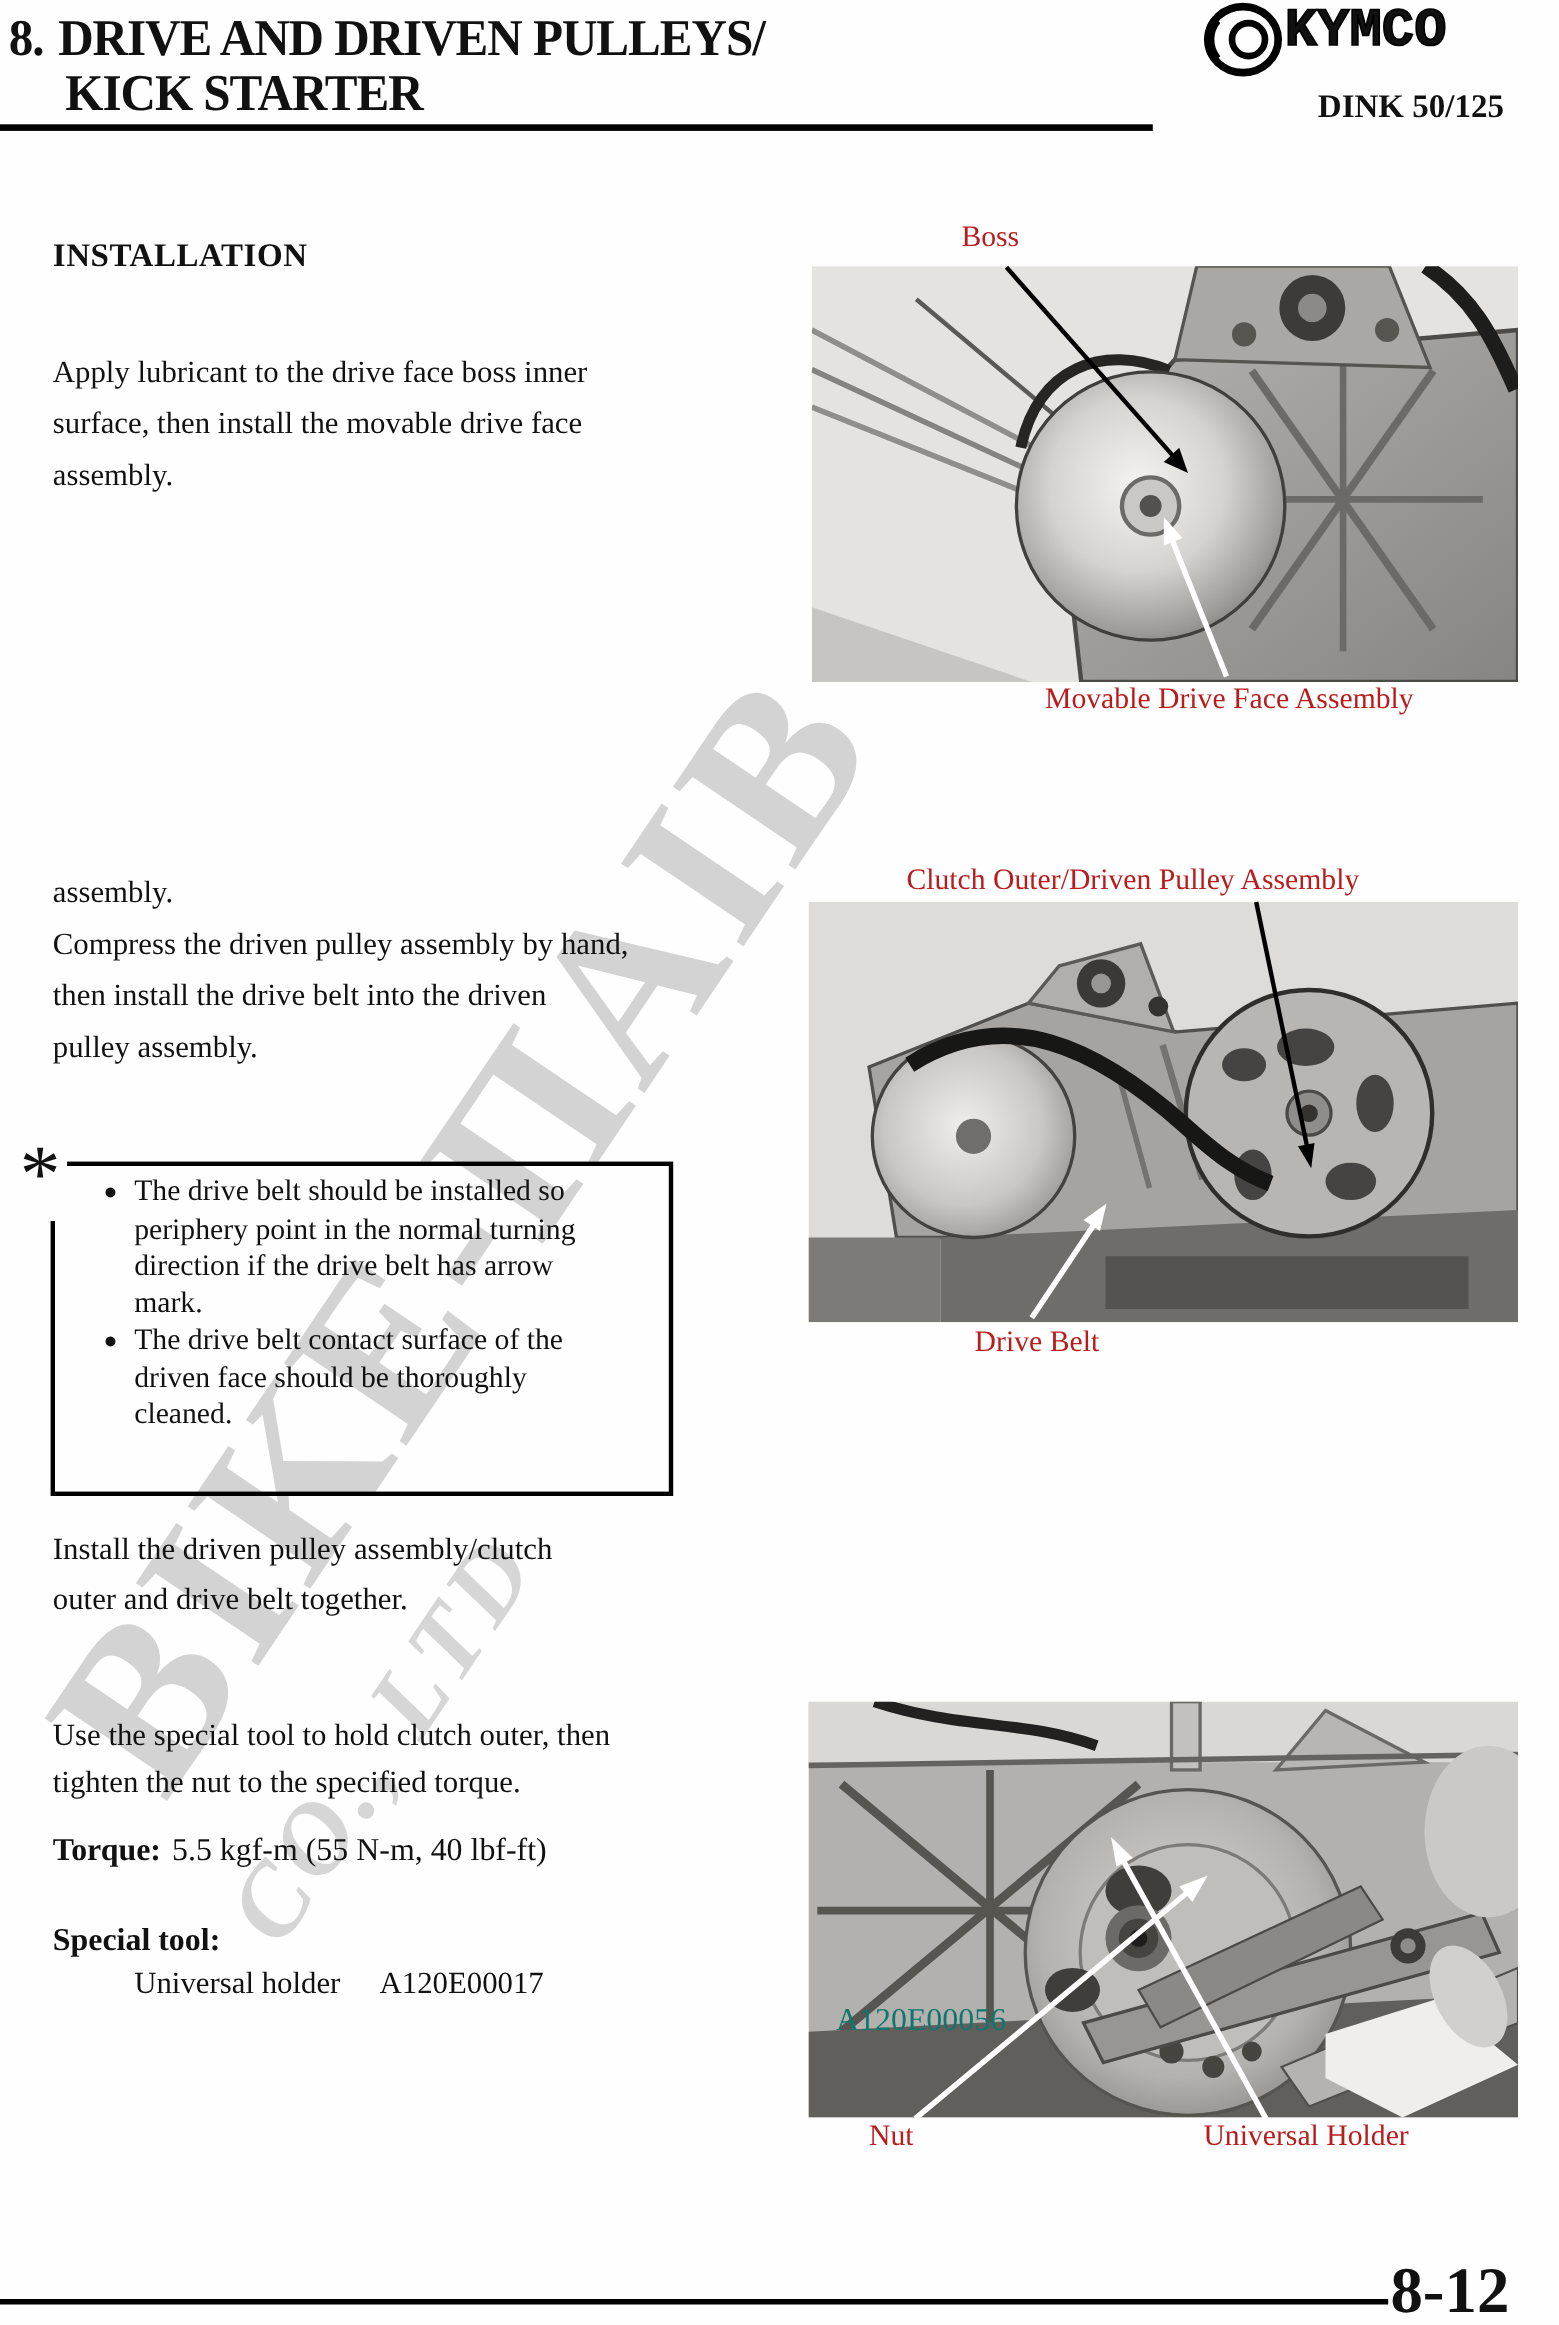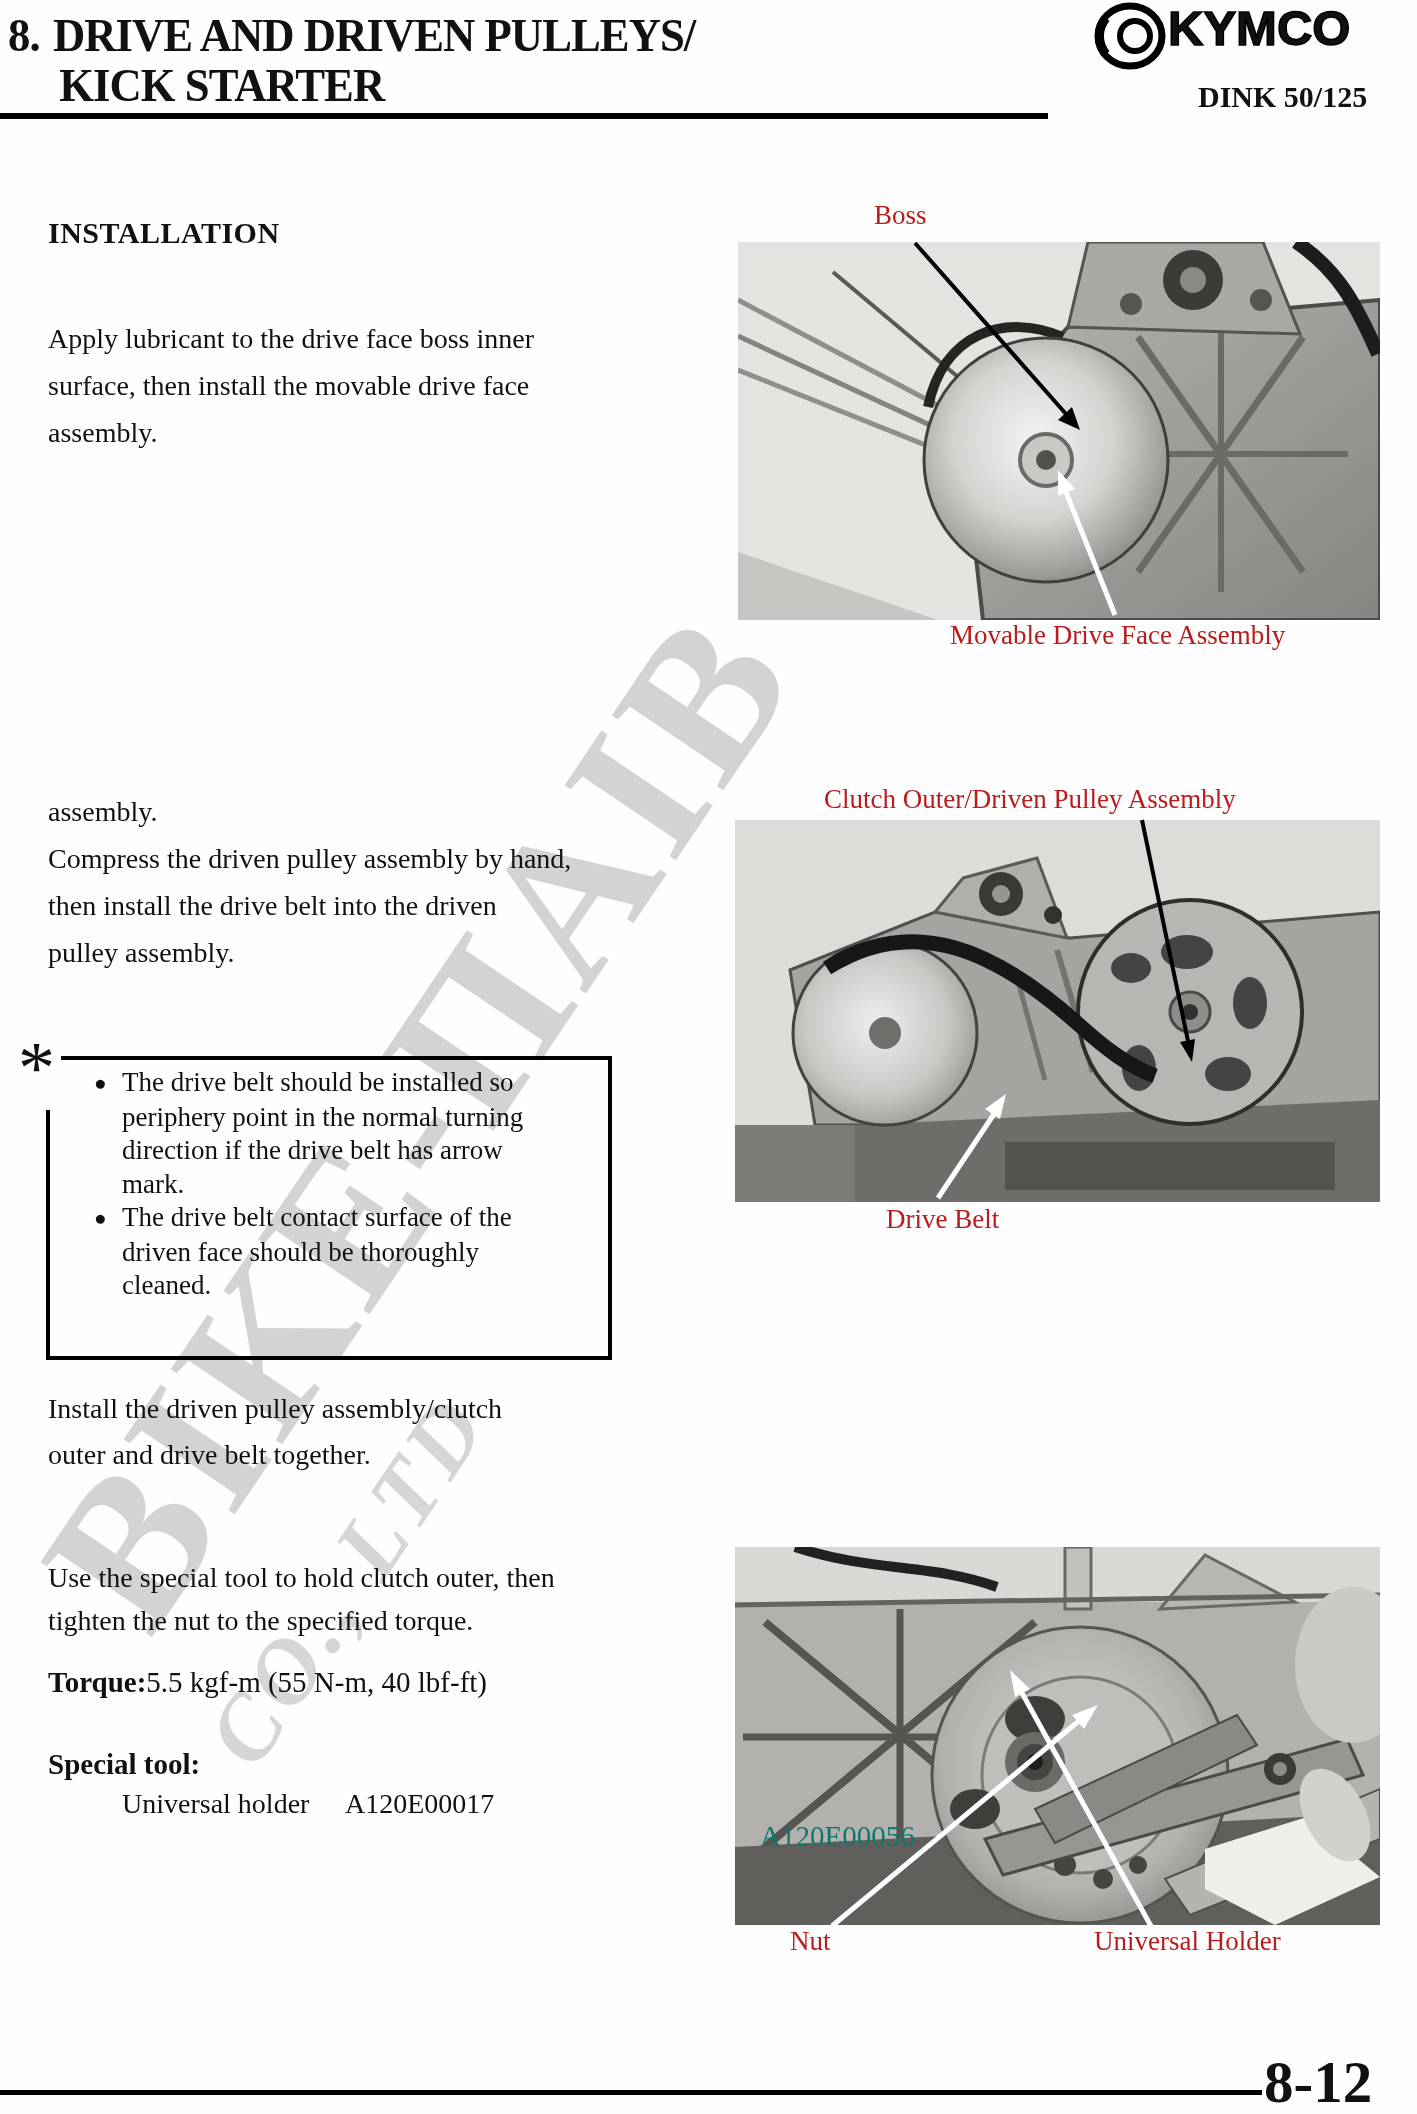--- a/index.html
+++ b/index.html
@@ -6,34 +6,34 @@
   .page{position:relative;width:1417px;height:2114px;background:#fefefe;
         font-family:"Liberation Serif",serif;color:#111;overflow:hidden;margin:0 auto;}
   .abs{position:absolute;}
   
   .title-block{left:8px;top:10px;transform:scaleX(.95);transform-origin:0 0;z-index:5;}
   .title-line1,.title-line2{font-weight:bold;font-size:47px;letter-spacing:-1px;white-space:nowrap;line-height:50px;}
   .title-line2{margin-left:54px;}
   .sec-no{margin-right:14px;}
   .header-rule{left:0;top:113px;width:1048px;height:6px;background:#000;z-index:5;}
   .logo-wrap{left:1094px;top:2px;z-index:5;}
-  .brand{left:1168px;top:0px;font-family:Liberation Sans, sans-serif;font-weight:bold;
+  .brand{left:1168px;top:0px;font-family:Liberation Mono, monospace;font-weight:bold;
          font-size:49px;letter-spacing:0px;-webkit-text-stroke:1.5px #000;z-index:5;}
   .model{left:1198px;top:80px;font-size:30px;font-weight:bold;z-index:5;}
   
   .h-install{left:48px;top:216px;font-size:30px;font-weight:bold;letter-spacing:.5px;z-index:5;}
   .para{left:48px;font-size:28px;line-height:47px;white-space:nowrap;z-index:5;}
   .p1{top:315px;} .p2{top:788px;} .p3{top:1386px;line-height:46px;} .p4{top:1556px;line-height:43px;}
   .note-box{left:46px;top:1056px;width:558px;height:296px;border:4px solid #000;z-index:5;}
   .asterisk{left:12px;top:1026px;font-size:74px;line-height:84px;background:#fefefe;padding:0 6px;z-index:6;}
   .note-content{left:72px;top:1066px;font-size:27px;line-height:33.5px;white-space:nowrap;z-index:5;margin-left:22px;}
   .nline .bull{display:inline-block;width:28px;font-size:21px;vertical-align:1px;}
   .nline.cont{padding-left:28px;}
   .torque-row{left:48px;top:1666px;font-size:29px;z-index:5;white-space:nowrap;}
-  .torque-row .b{font-weight:bold;}
+  .torque-row .b{font-weight:bold;margin-right:10px;}
   .sptool{left:48px;top:1748px;font-size:29px;font-weight:bold;z-index:5;}
   .tool-name{left:122px;top:1788px;font-size:28px;z-index:5;}
   .tool-code{left:345px;top:1788px;font-size:28px;z-index:5;}
   
   .photo{position:absolute;z-index:1;}
   .photo svg{display:block;}
   .lbl{position:absolute;font-size:27px;white-space:nowrap;z-index:6;color:#b91c1c;}
   .lbl-boss{left:874px;top:200px;}
   .cap1{left:950px;top:620px;}
   .lbl2{left:824px;top:784px;}

